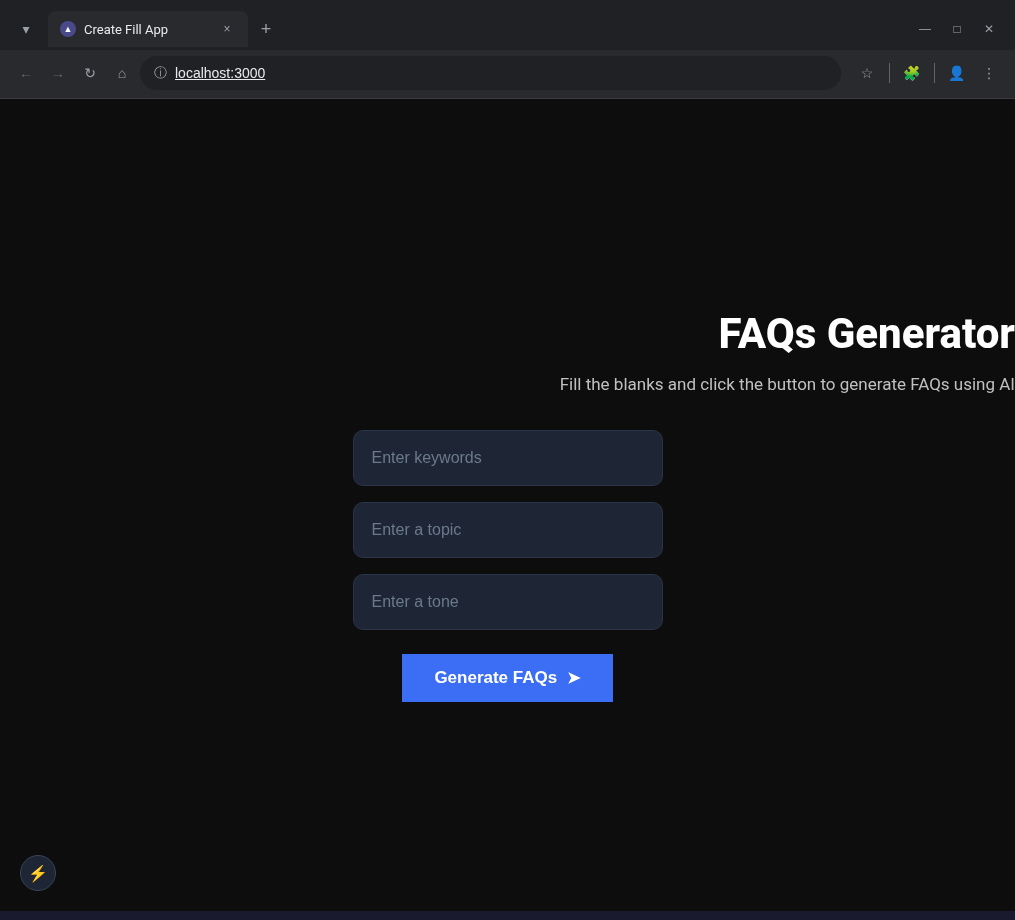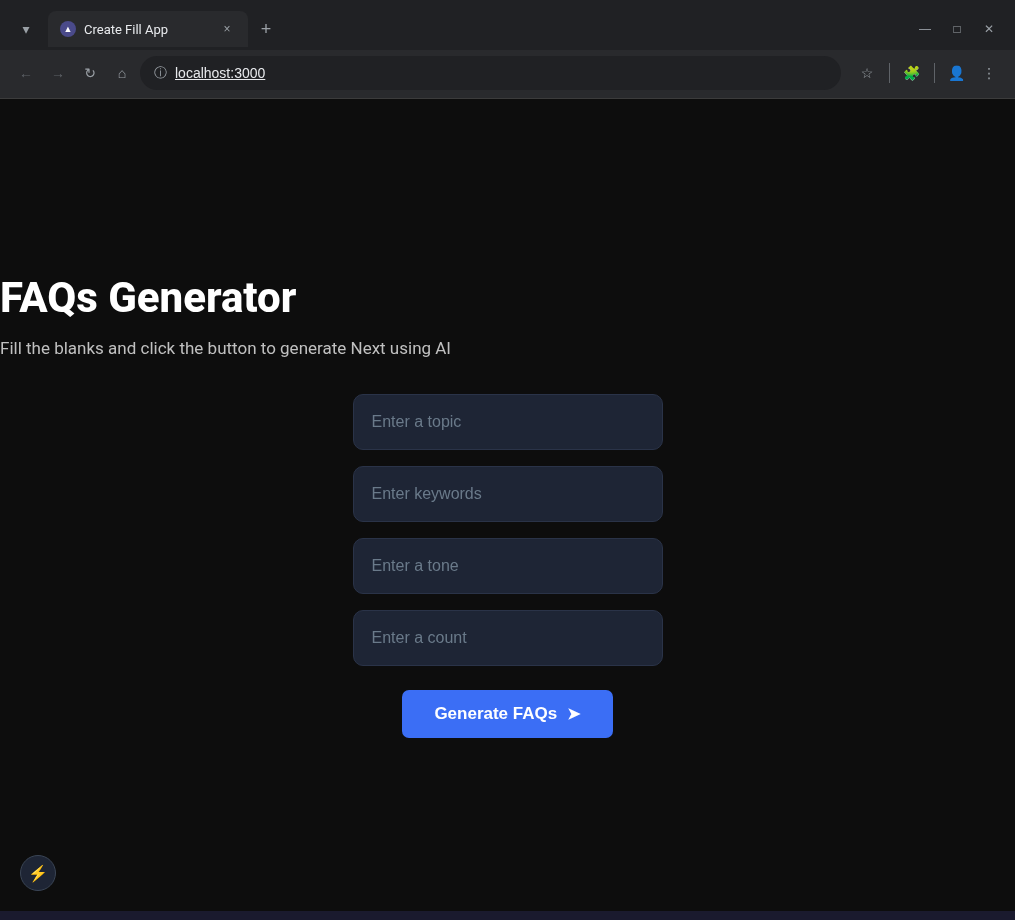--- a/index.html
+++ b/index.html
@@ -237,21 +237,21 @@
       display: flex;
       flex-direction: column;
       align-items: center;
       justify-content: center;
       position: relative;
     }
 
     .main-container {
       display: flex;
       flex-direction: column;
-      align-items: flex-start;
+      align-items: flex-end;
       gap: 0;
       width: 100%;
     }
 
     .page-title {
       font-size: 42px;
       font-weight: 800;
       color: #ffffff;
       margin-bottom: 16px;
       text-align: center;
@@ -287,21 +287,21 @@
 
     .form-input::placeholder {
       color: #6a7a8a;
     }
 
     .generate-btn {
       margin-top: 8px;
       background: #3b6ef5;
       color: white;
       border: none;
-      border-radius: 7px;
+      border-radius: 0;
       padding: 14px 32px;
       font-size: 17px;
       font-weight: 600;
       cursor: pointer;
       display: flex;
       align-items: center;
       gap: 10px;
       transition: background 0.2s;
     }
 
@@ -373,27 +373,26 @@
       <div class="divider-v"></div>
       <button class="addr-action-btn">👤</button>
       <button class="addr-action-btn">⋮</button>
     </div>
   </div>
 </div>
 
 <div class="page-content">
   <div class="main-container">
     <h1 class="page-title">FAQs Generator</h1>
-    <p class="page-subtitle">Fill the blanks and click the button to generate Next using AI</p>
+    <p class="page-subtitle">Fill the blanks and click the button to generate FAQs using AI</p>
 
     <div class="form-container">
+      <input class="form-input" type="text" placeholder="Enter keywords" style="">
       <input class="form-input" type="text" placeholder="Enter a topic" style="">
-      <input class="form-input" type="text" placeholder="Enter keywords" style="">
       <input class="form-input" type="text" placeholder="Enter a tone" style="">
-      <input class="form-input" type="text" placeholder="Enter a count" style="">
 
       <button class="generate-btn">
         <span>Generate FAQs</span>
         <span class="send-icon">➤</span>
       </button>
     </div>
   </div>
 
   <button class="lightning-btn">
     <span>⚡</span>

